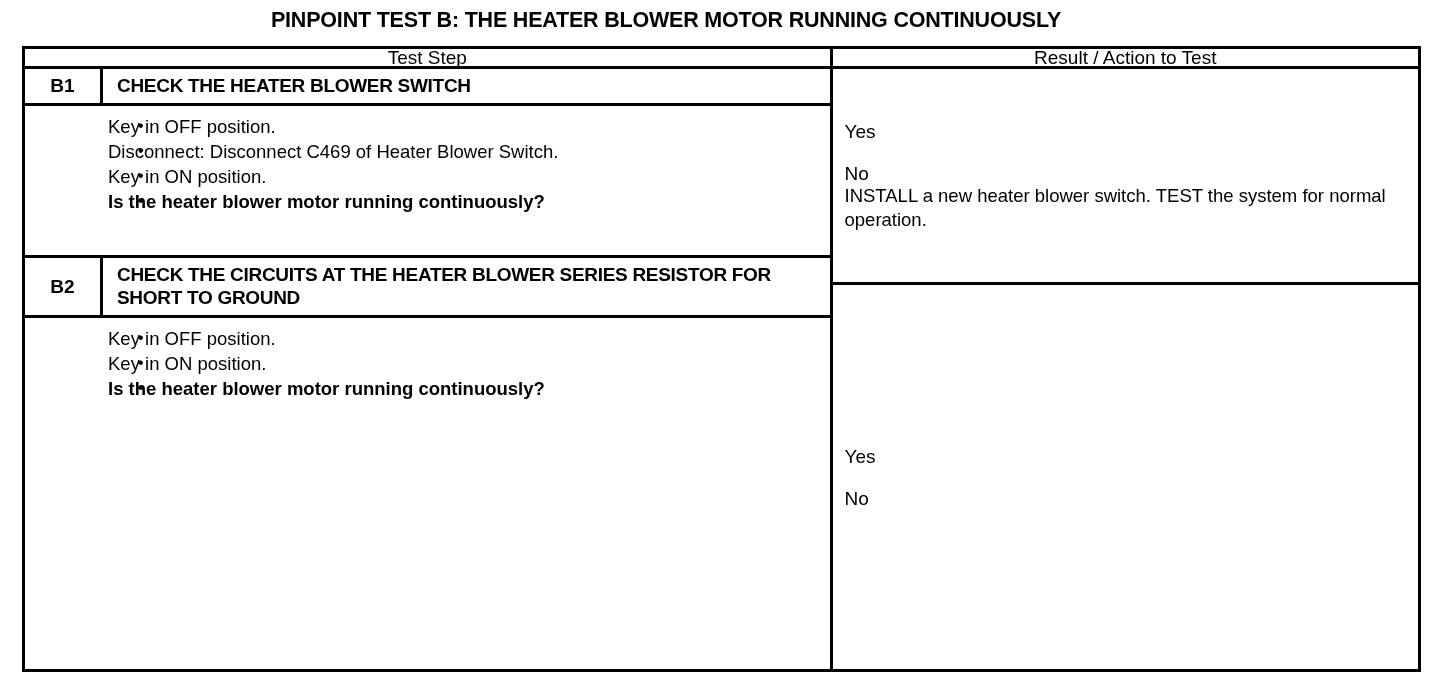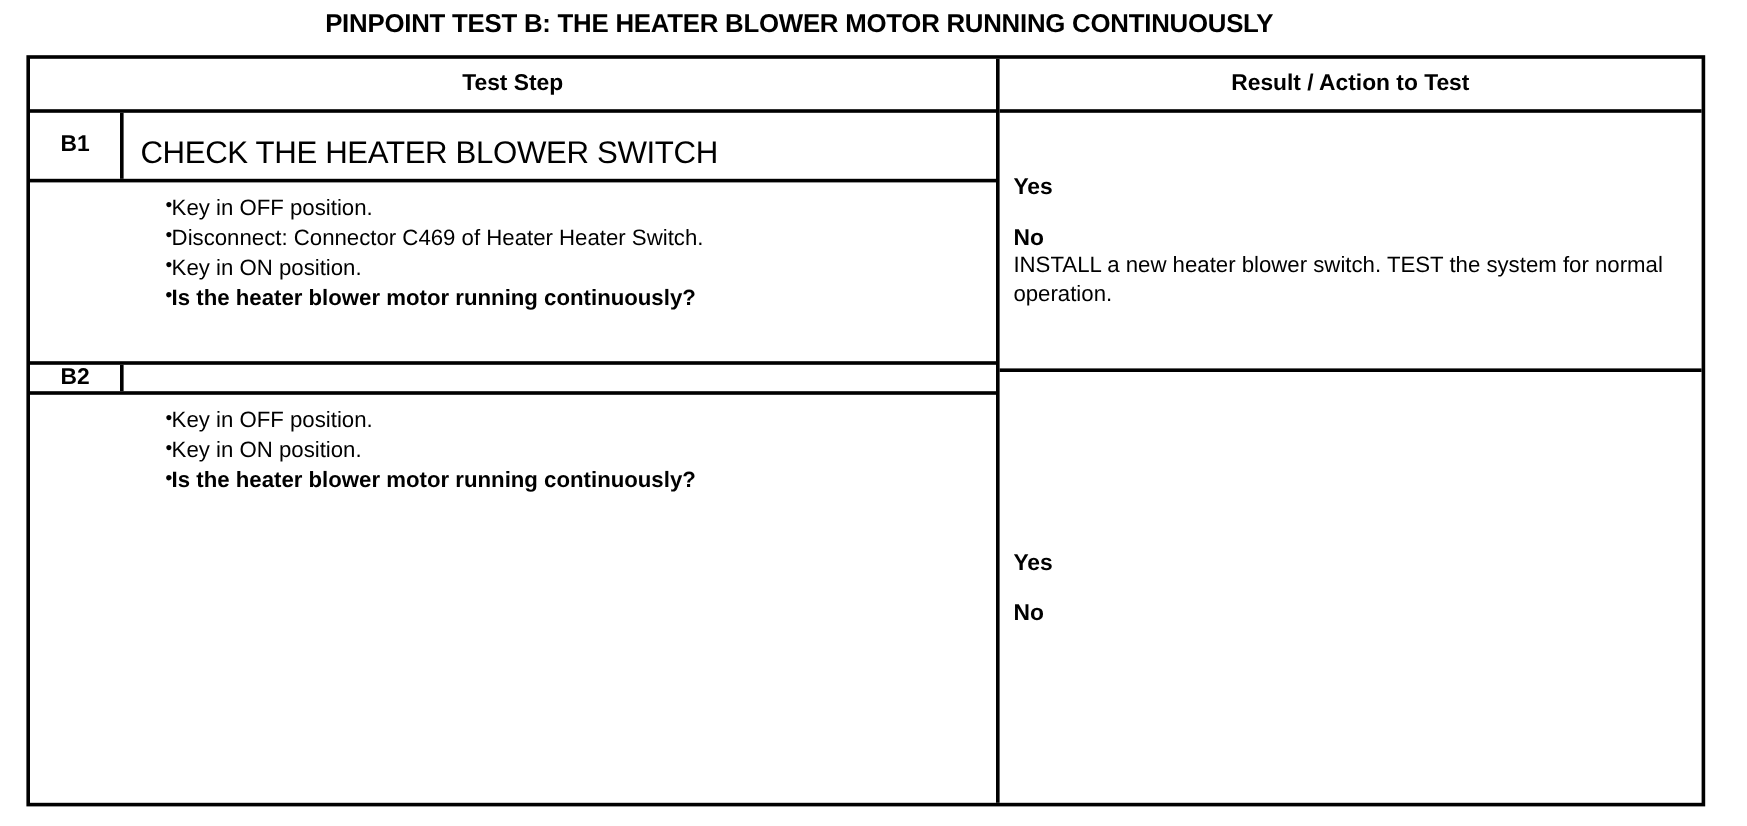--- a/index.html
+++ b/index.html
@@ -59,28 +59,28 @@
   
   .col-right {
     flex: 1 1 auto;
     box-sizing: border-box;
     display: flex;
     flex-direction: column;
   }
 
   
   .col-head {
-    height: 45px;
+    height: 20px;
     box-sizing: border-box;
     border-bottom: 3px solid #000;
     display: flex;
     align-items: center;
     justify-content: center;
     font-size: 19px;
-    font-weight: bold;
+    font-weight: normal;
   }
 
   
   .step-head {
     box-sizing: border-box;
     display: flex;
     flex-direction: row;
     border-bottom: 3px solid #000;
   }
   .step-id {
@@ -91,23 +91,23 @@
     align-items: center;
     justify-content: center;
     font-size: 19px;
     font-weight: bold;
     flex: 0 0 78px;
     text-align: center;
   }
   .step-title {
     flex: 1 1 auto;
     box-sizing: border-box;
-    padding: 18px 0 6px 14px;
-    font-size: 26px;
-    font-weight: normal;
+    padding: 6px 0 6px 14px;
+    font-size: 19px;
+    font-weight: bold;
     line-height: 1.18;
     letter-spacing: -0.3px;
   }
 
   
   .step-body {
     box-sizing: border-box;
     padding: 8px 0 8px 0;
   }
   .step-body.b1 {
@@ -119,21 +119,21 @@
   }
   ul.bullets {
     margin: 0;
     padding: 0;
     list-style: none;
   }
   ul.bullets li {
     position: relative;
     font-size: 18.5px;
     line-height: 25px;
-    padding-left: 118px;
+    padding-left: 83px;
     white-space: nowrap;
   }
   ul.bullets li::before {
     content: "\2022";
     position: absolute;
     left: 113px;
     top: -1px;
     font-size: 16px;
   }
   ul.bullets li.bold {
@@ -154,21 +154,21 @@
     justify-content: center;
   }
   .result-cell.r2 {
     flex: 1 1 auto;
     justify-content: center;
   }
   .answer-block { margin: 0; }
   .answer-block + .answer-block { margin-top: 20px; }
   .answer-label {
     font-size: 19px;
-    font-weight: bold;
+    font-weight: normal;
     line-height: 1.15;
   }
   .answer-text {
     font-size: 18.5px;
     line-height: 24px;
   }
   .answer-text b { font-weight: bold; }
 </style>
 </head>
 <body>
@@ -184,28 +184,29 @@
       <div class="col-head">Test Step</div>
 
       <div class="step-head">
         <div class="step-id">B1</div>
         <div class="step-title">CHECK THE HEATER BLOWER SWITCH</div>
       </div>
 
       <div class="step-body b1">
         <ul class="bullets">
           <li>Key in OFF position.</li>
-          <li>Disconnect: Connector C469 of Heater Heater Switch.</li>
+          <li>Disconnect: Disconnect C469 of Heater Blower Switch.</li>
           <li>Key in ON position.</li>
           <li class="bold">Is the heater blower motor running continuously?</li>
         </ul>
       </div>
 
       <div class="step-head">
         <div class="step-id">B2</div>
+        <div class="step-title">CHECK THE CIRCUITS AT THE HEATER BLOWER SERIES RESISTOR FOR SHORT TO GROUND</div>
       </div>
 
       <div class="step-body b2">
         <ul class="bullets">
           <li>Key in OFF position.</li>
           <li>Key in ON position.</li>
           <li class="bold">Is the heater blower motor running continuously?</li>
         </ul>
       </div>
 

